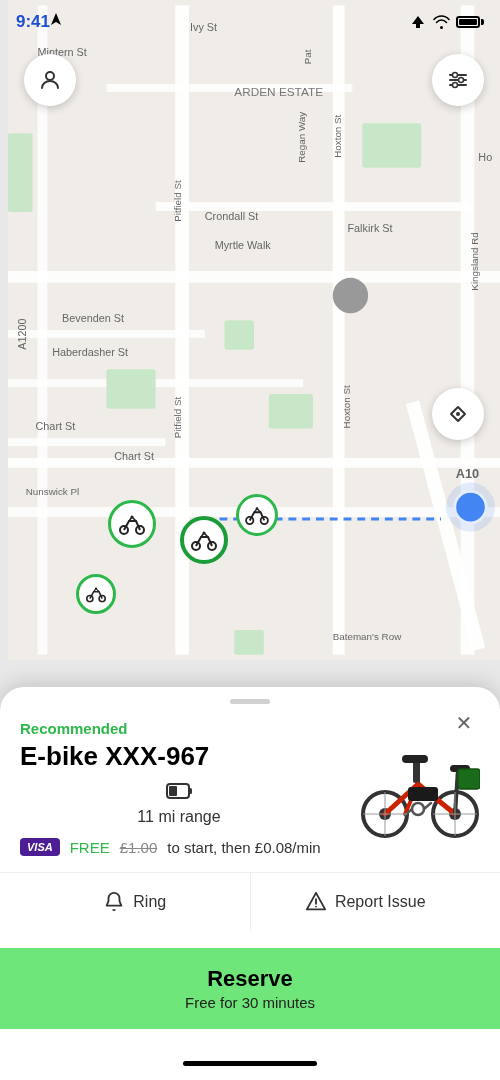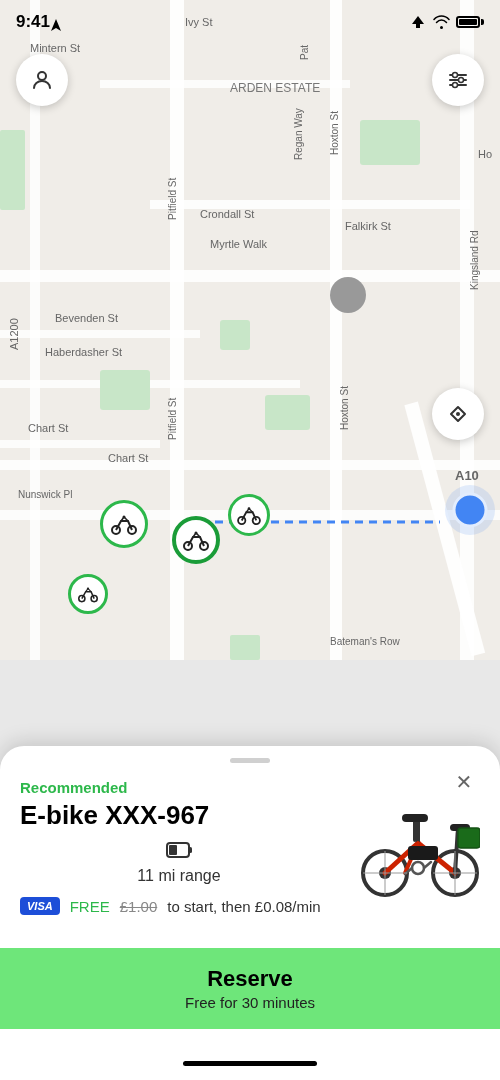--- a/index.html
+++ b/index.html
@@ -20,34 +20,34 @@
       height: 44px;
       display: flex;
       align-items: center;
       justify-content: space-between;
       padding: 0 16px;
       z-index: 100;
     }
     .status-time {
       font-size: 17px;
       font-weight: 600;
-      color: #000000;
-      display: flex;
-      align-items: flex-end;
+      color: #1d4ed8;
+      display: flex;
+      align-items: flex-start;
     }
     .status-icons {
       display: flex;
       align-items: center;
       gap: 6px;
     }
 
     
     .map-area {
       position: absolute;
-      top: 0; left: 0; right: 0;
+      top: 0; left: 8px; right: 0;
       height: 660px;
       background: #f0ede8;
       overflow: hidden;
     }
 
     
     .map-svg {
       width: 100%;
       height: 100%;
     }
@@ -220,21 +220,21 @@
       margin-bottom: 12px;
       flex-direction: column;
     }
     .price-row {
       display: flex;
       align-items: center;
       gap: 10px;
       margin-bottom: 16px;
     }
     .visa-badge {
-      background: #1d4ed8;
+      background: #4c1d95;
       color: #fff;
       font-size: 11px;
       font-weight: 700;
       padding: 3px 7px;
       border-radius: 4px;
       font-style: italic;
     }
     .price-text {
       font-size: 15px;
       color: #333;
@@ -594,20 +594,37 @@
 
         <line x1="105" y1="53" x2="105" y2="97" stroke="#999" stroke-width="1"></line>
         <line x1="83" y1="75" x2="127" y2="75" stroke="#999" stroke-width="1"></line>
 
         <line x1="35" y1="53" x2="35" y2="97" stroke="#999" stroke-width="1"></line>
         <line x1="13" y1="75" x2="57" y2="75" stroke="#999" stroke-width="1"></line>
       </svg>
     </div>
   </div>
 
+  <div class="action-buttons">
+    <button class="action-btn">
+      <svg width="22" height="22" viewBox="0 0 24 24" fill="none">
+        <path d="M12 22a2 2 0 002-2H10a2 2 0 002 2z" fill="#333"></path>
+        <path d="M4 16h16l-2-5V8a6 6 0 00-12 0v3L4 16z" stroke="#333" stroke-width="2" stroke-linejoin="round" fill="none"></path>
+      </svg>
+      <span>Ring</span>
+    </button>
+    <button class="action-btn">
+      <svg width="22" height="22" viewBox="0 0 24 24" fill="none">
+        <path d="M12 2L2 20h20L12 2z" stroke="#333" stroke-width="2" stroke-linejoin="round" fill="none"></path>
+        <line x1="12" y1="9" x2="12" y2="14" stroke="#333" stroke-width="2" stroke-linecap="round"></line>
+        <circle cx="12" cy="17" r="1" fill="#333"></circle>
+      </svg>
+      <span>Report Issue</span>
+    </button>
+  </div>
 
   <button class="reserve-btn" style="display:block;width:calc(100% + 40px);margin:17px -20px;border:none;cursor:pointer;background:#6ee67a;padding:18px 20px;">
     <span class="reserve-btn-title">Reserve</span>
     <span class="reserve-btn-sub">Free for 30 minutes</span>
   </button>
 
   <div class="home-indicator">
     <div class="home-bar"></div>
   </div>
 </div>

